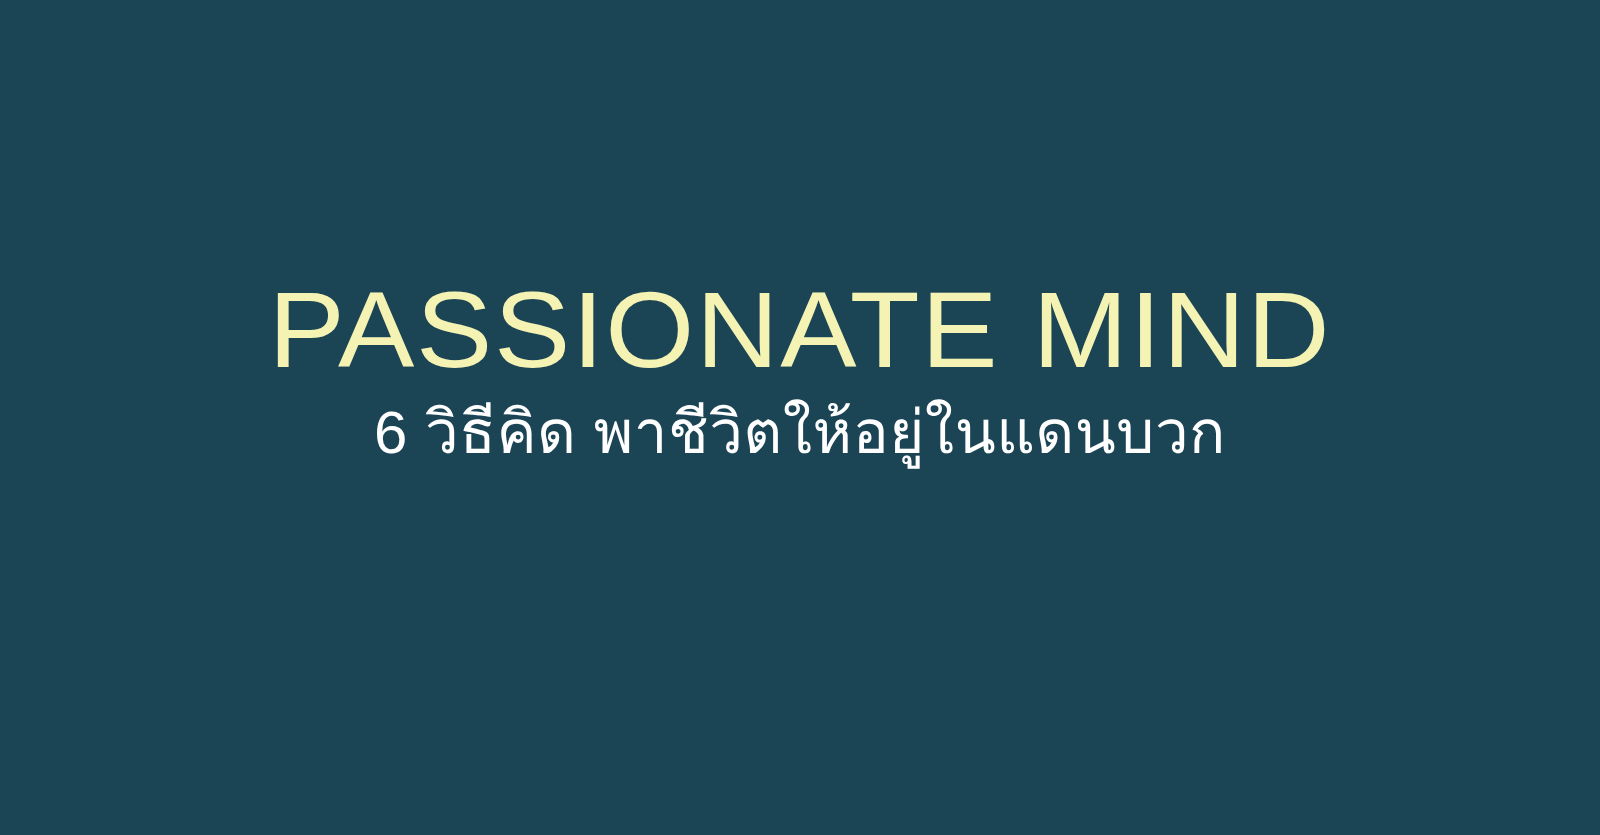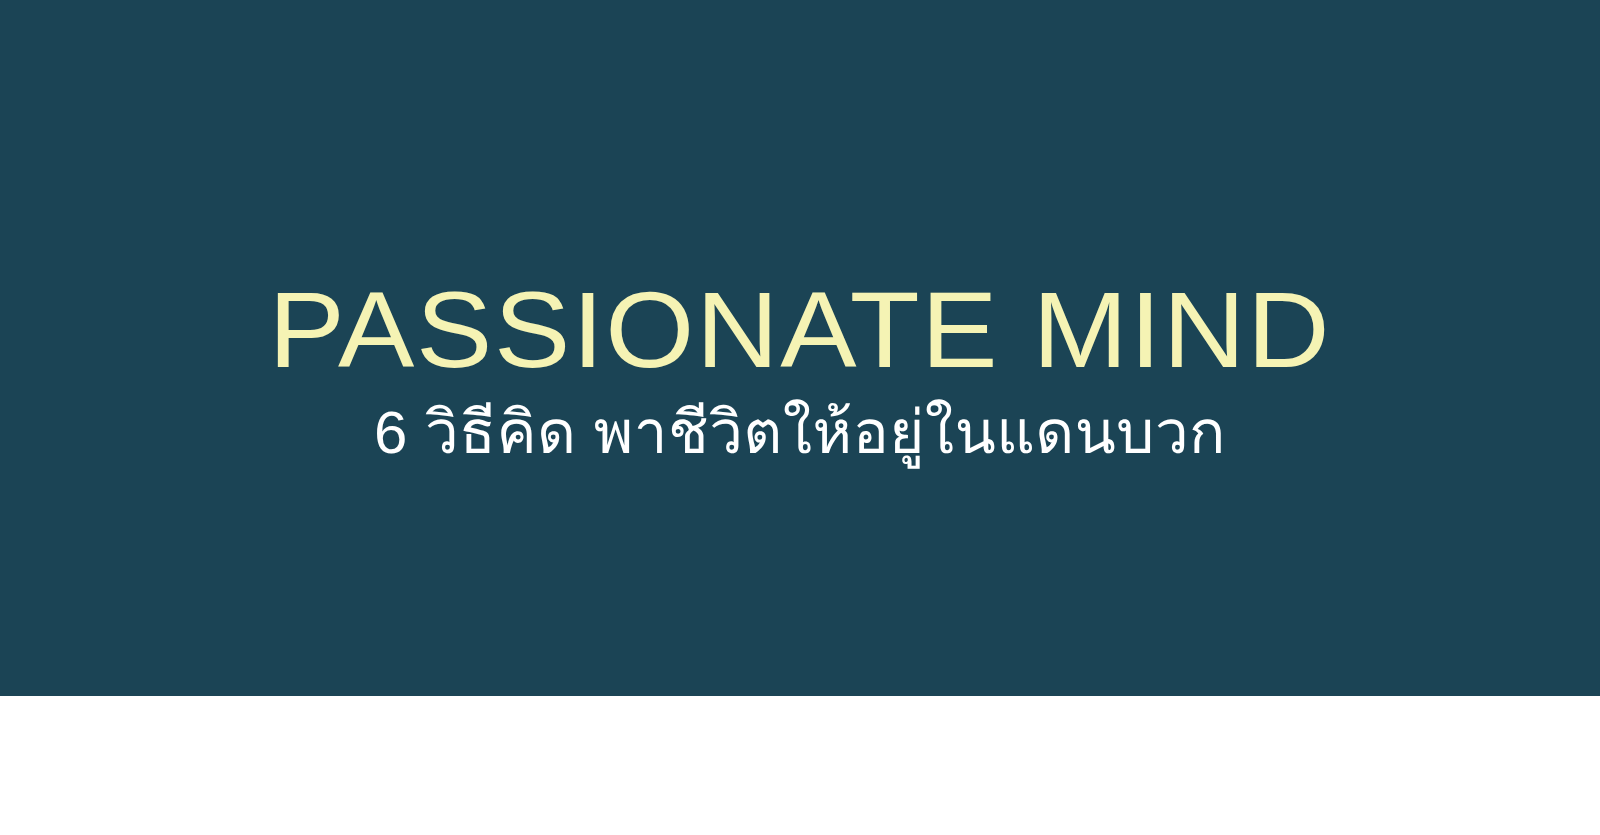--- a/index.html
+++ b/index.html
@@ -12,21 +12,21 @@
     width: 1600px;
     height: 835px;
     overflow: hidden;
     font-family: "Liberation Sans", "DejaVu Sans", sans-serif;
   }
 
   
   .banner-canvas {
     position: relative;
     width: 1600px;
-    height: 696px;
+    height: 835px;
     background-color: #1b4455;
     box-sizing: border-box;
     overflow: hidden;
   }
 
   
   .title-block {
     position: absolute;
     left: 0;
     top: 0;

